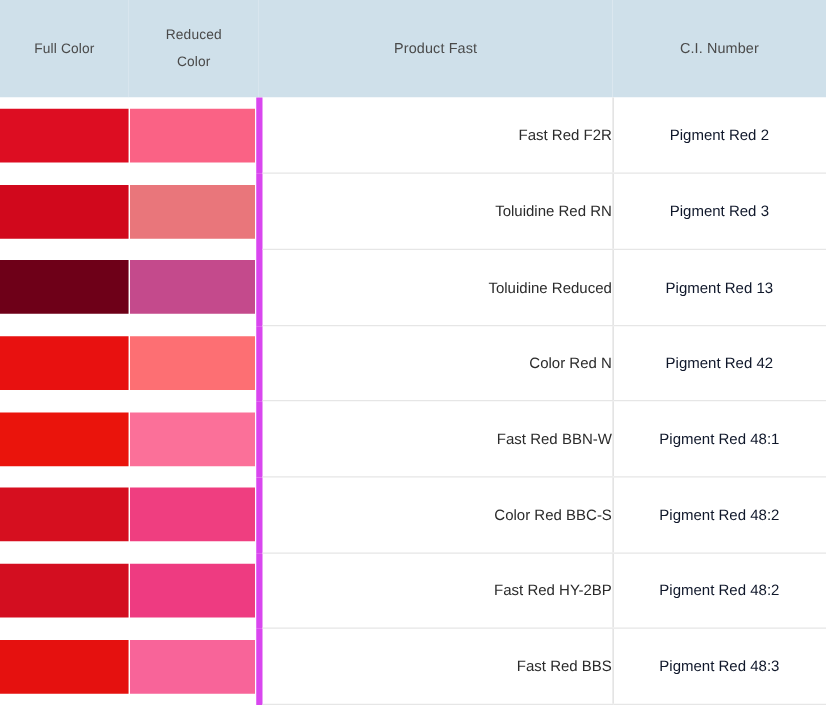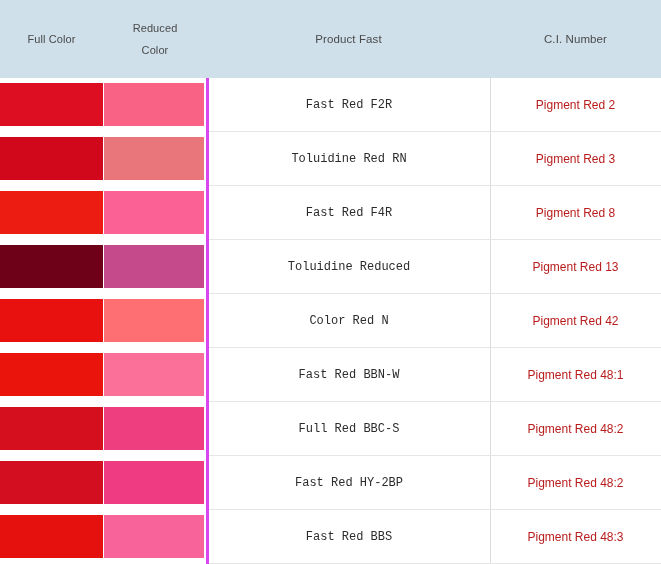--- a/index.html
+++ b/index.html
@@ -63,32 +63,31 @@
     display: block;
     width: 100%;
     height: 43px;
     margin: 0;
   }
   td.swatch-cell.reduced .swatch {
     width: 100px;
     margin-left: 1px;
   }
   td.cell-product {
-    text-align: center;
+    text-align: right;
     font-size: 12px;
     color: #2b2b2b;
     border-bottom: 1px solid #e6e6e6;
-    border-left: 3px solid #d946ef;
+    border-left: 5px solid #d946ef;
     background: #ffffff;
-    font-family: Liberation Mono, monospace;
   }
   td.cell-ci {
     text-align: center;
     font-size: 12px;
-    color: #b91c1c;
+    color: #0f172a;
     border-bottom: 1px solid #e6e6e6;
     border-left: 1px solid #dcdcdc;
     border-right: 1px solid #e3e3e3;
     background: #ffffff;
   }
   tbody tr:last-child td.cell-product,
   tbody tr:last-child td.cell-ci {
     border-bottom: 1px solid #e6e6e6;
   }
 </style>
@@ -126,30 +125,20 @@
           <span class="swatch" title="#d1081c" style="background: rgb(209, 8, 28);"></span>
         </td>
         <td class="swatch-cell reduced">
           <span class="swatch" title="#e9767b" style="background: rgb(233, 118, 123);"></span>
         </td>
         <td class="cell-product">Toluidine Red RN</td>
         <td class="cell-ci">Pigment Red 3</td>
       </tr>
       <tr>
         <td class="swatch-cell full">
-          <span class="swatch" title="#ec1c12" style="background: rgb(236, 28, 18);"></span>
-        </td>
-        <td class="swatch-cell reduced">
-          <span class="swatch" title="#fb6195" style="background: rgb(251, 97, 149);"></span>
-        </td>
-        <td class="cell-product">Fast Red F4R</td>
-        <td class="cell-ci">Pigment Red 8</td>
-      </tr>
-      <tr>
-        <td class="swatch-cell full">
           <span class="swatch" title="#6e0018" style="background: rgb(110, 0, 24);"></span>
         </td>
         <td class="swatch-cell reduced">
           <span class="swatch" title="#c44a8c" style="background: rgb(196, 74, 140);"></span>
         </td>
         <td class="cell-product">Toluidine Reduced</td>
         <td class="cell-ci">Pigment Red 13</td>
       </tr>
       <tr>
         <td class="swatch-cell full">
@@ -171,21 +160,21 @@
         <td class="cell-product">Fast Red BBN-W</td>
         <td class="cell-ci">Pigment Red 48:1</td>
       </tr>
       <tr>
         <td class="swatch-cell full">
           <span class="swatch" title="#d60f1f" style="background: rgb(214, 15, 31);"></span>
         </td>
         <td class="swatch-cell reduced">
           <span class="swatch" title="#ef3e80" style="background: rgb(239, 62, 128);"></span>
         </td>
-        <td class="cell-product">Full Red BBC-S</td>
+        <td class="cell-product">Color Red BBC-S</td>
         <td class="cell-ci">Pigment Red 48:2</td>
       </tr>
       <tr>
         <td class="swatch-cell full">
           <span class="swatch" title="#d30e20" style="background: rgb(211, 14, 32);"></span>
         </td>
         <td class="swatch-cell reduced">
           <span class="swatch" title="#ee3b81" style="background: rgb(238, 59, 129);"></span>
         </td>
         <td class="cell-product">Fast Red HY-2BP</td>

